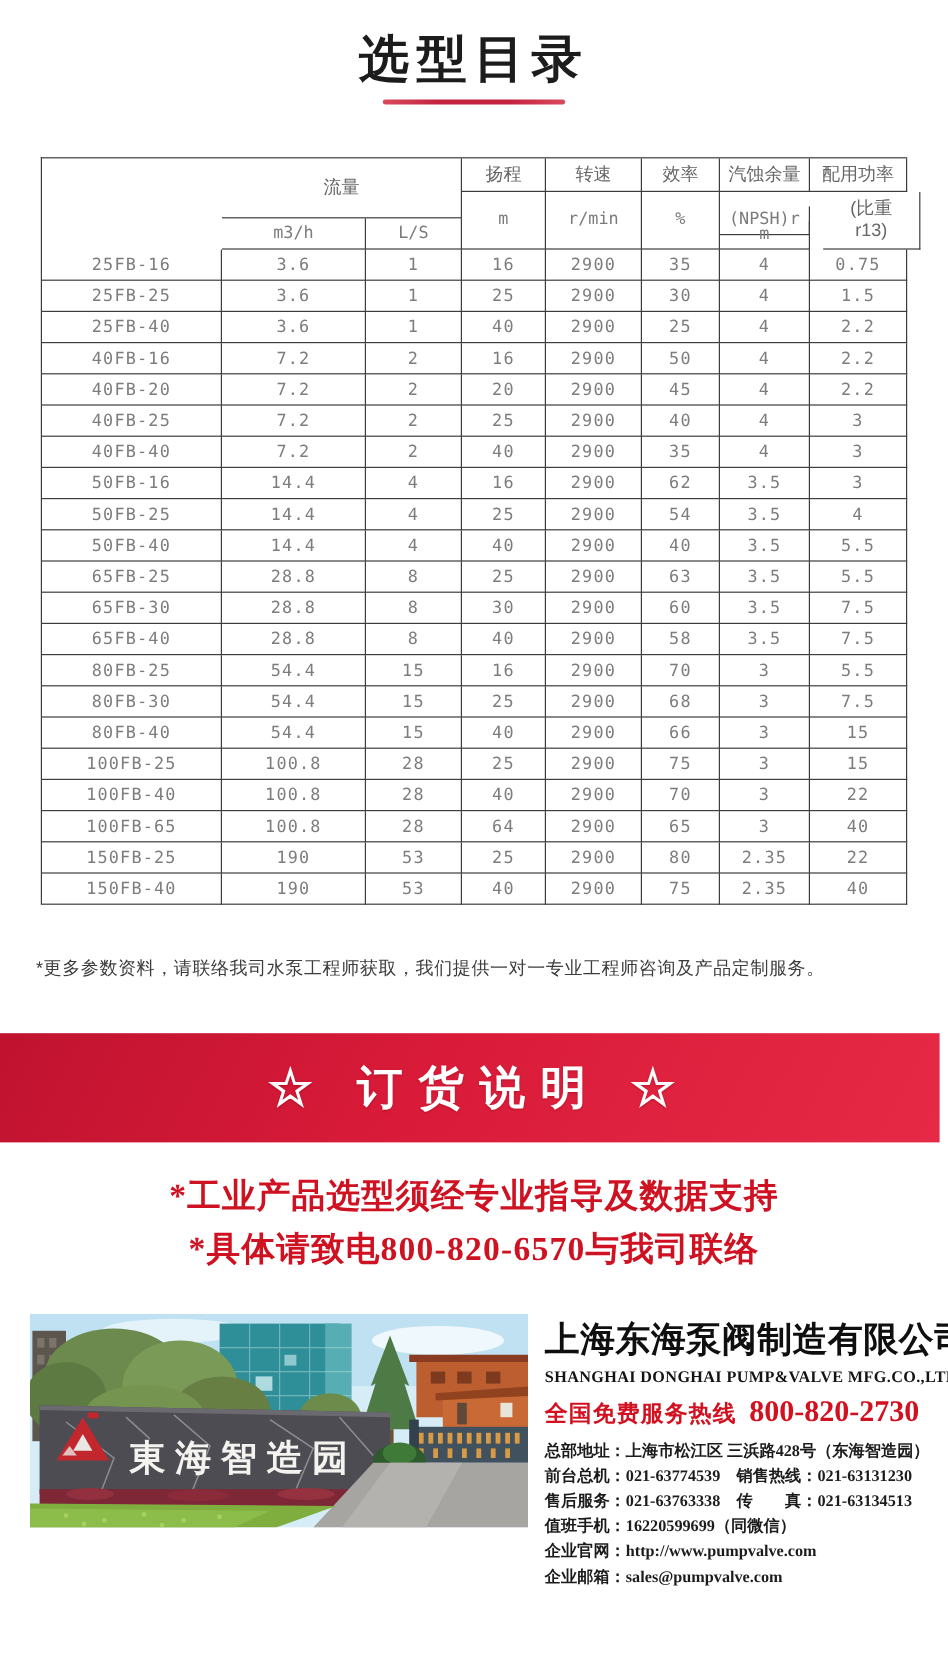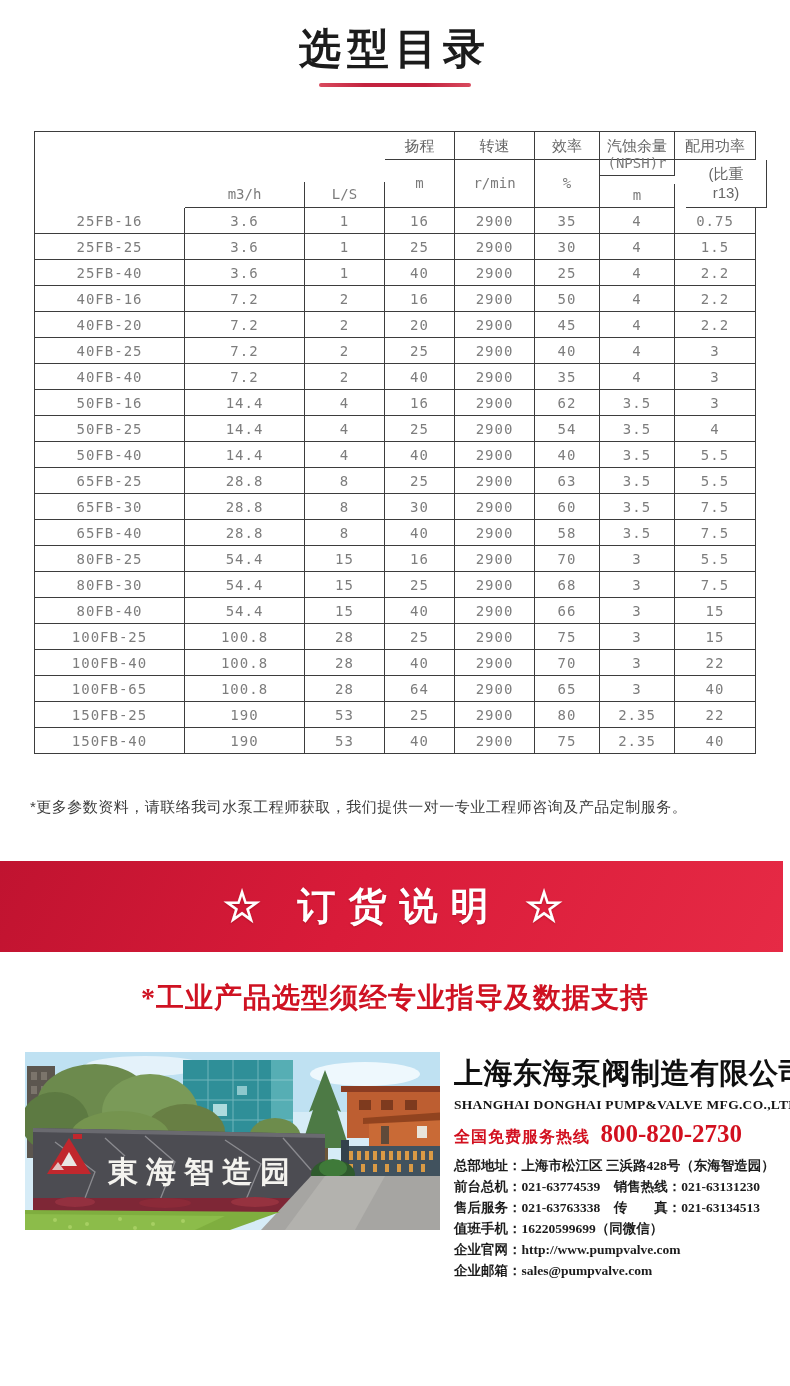--- a/index.html
+++ b/index.html
@@ -39,21 +39,21 @@
   .c-flow    { left:150px; top:0;  width:200px; height:50px; }
   .c-m3h     { left:150px; top:50px; width:120px; height:26px; }
   .c-ls      { left:270px; top:50px; width:80px;  height:26px; }
   .c-head    { left:350px; top:0;  width:70px;  height:28px; }
   .c-head-u  { left:350px; top:28px; width:70px; height:48px; }
   .c-speed   { left:420px; top:0;  width:80px;  height:28px; }
   .c-speed-u { left:420px; top:28px; width:80px; height:48px; }
   .c-eff     { left:500px; top:0;  width:65px;  height:28px; }
   .c-eff-u   { left:500px; top:28px; width:65px; height:48px; }
   .c-npsh    { left:565px; top:0;  width:75px;  height:28px; }
-  .c-npsh-s  { left:565px; top:20px; width:75px; height:24px; }
+  .c-npsh-s  { left:565px; top:40px; width:75px; height:24px; }
   .c-npsh-u  { left:565px; top:52px; width:75px; height:24px; }
   .c-power   { left:640px; top:0;  width:81px;  height:28px; }
   .c-power-s { left:651px; top:28px; width:81px; height:48px; flex-direction:column; }
 
   .tbody .trow { display:flex; height:26px; }
   .tcell {
     display:flex; align-items:center; justify-content:center;
     border-right:1px solid #3d3d3d; border-bottom:1px solid #3d3d3d;
     font-family:"DejaVu Sans Mono", monospace; font-size:14px; color:#7d7d7d;
     letter-spacing:1px;
@@ -93,37 +93,38 @@
   .company-name-cn {
     font-size:29px; font-weight:bold; color:#0f0f0f; letter-spacing:0.5px;
     white-space:nowrap;
   }
   .company-name-en {
     font-family:"Liberation Serif", serif; font-weight:bold;
     font-size:13.5px; color:#141414; margin-top:3px; letter-spacing:0.3px;
     white-space:nowrap;
   }
   .hotline { margin-top:7px; color:#d2101f; font-weight:bold; white-space:nowrap; }
-  .hotline-label { font-size:16px; letter-spacing:1px; }
+  .hotline-label { font-size:19px; letter-spacing:1px; }
   .hotline-number { font-family:"Liberation Serif", serif; font-size:25px; margin-left:6px; }
   .info-lines {
     margin-top:7px; font-family:"Liberation Serif", serif; font-weight:bold;
     font-size:13.5px; color:#1c1c1c; line-height:21px; white-space:nowrap;
   }
 </style>
 </head>
 <body>
 
 <div class="title-wrap">
   <div class="page-title">选型目录</div>
   <div class="title-underline"></div>
 </div>
 
 <div class="spec-table">
   <div class="thead">
+    <div class="hcell c-flow">流量</div>
     <div class="hcell c-m3h unit">m3/h</div>
     <div class="hcell c-ls unit">L/S</div>
     <div class="hcell c-head">扬程</div>
     <div class="hcell c-head-u unit">m</div>
     <div class="hcell c-speed">转速</div>
     <div class="hcell c-speed-u unit">r/min</div>
     <div class="hcell c-eff">效率</div>
     <div class="hcell c-eff-u unit">%</div>
     <div class="hcell c-npsh">汽蚀余量</div>
     <div class="hcell c-npsh-s unit">(NPSH)r</div>
@@ -349,20 +350,21 @@
 </div>
 
 <div class="footnote">*更多参数资料，请联络我司水泵工程师获取，我们提供一对一专业工程师咨询及产品定制服务。</div>
 
 <div class="banner">
   <div class="banner-title">☆ 订货说明 ☆</div>
 </div>
 
 <div class="notes">
   <div>*工业产品选型须经专业指导及数据支持</div>
+  <div>*具体请致电800-820-6570与我司联络</div>
 </div>
 
 <div class="bottom">
   <div class="photo-frame">
     <svg width="415" height="178" viewBox="0 0 415 178" xmlns="http://www.w3.org/2000/svg">
 
       <rect x="0" y="0" width="415" height="178" fill="#d6ecf7"></rect>
       <rect x="0" y="0" width="415" height="60" fill="#bfe1f2"></rect>
       <ellipse cx="340" cy="22" rx="55" ry="12" fill="#eef8fd"></ellipse>
       <ellipse cx="120" cy="14" rx="60" ry="10" fill="#e4f2fa"></ellipse>

